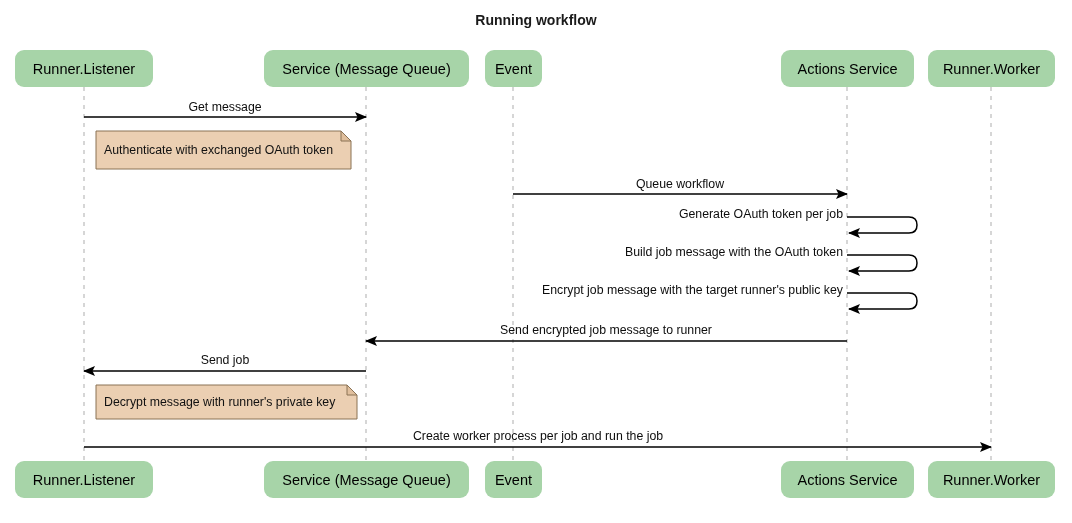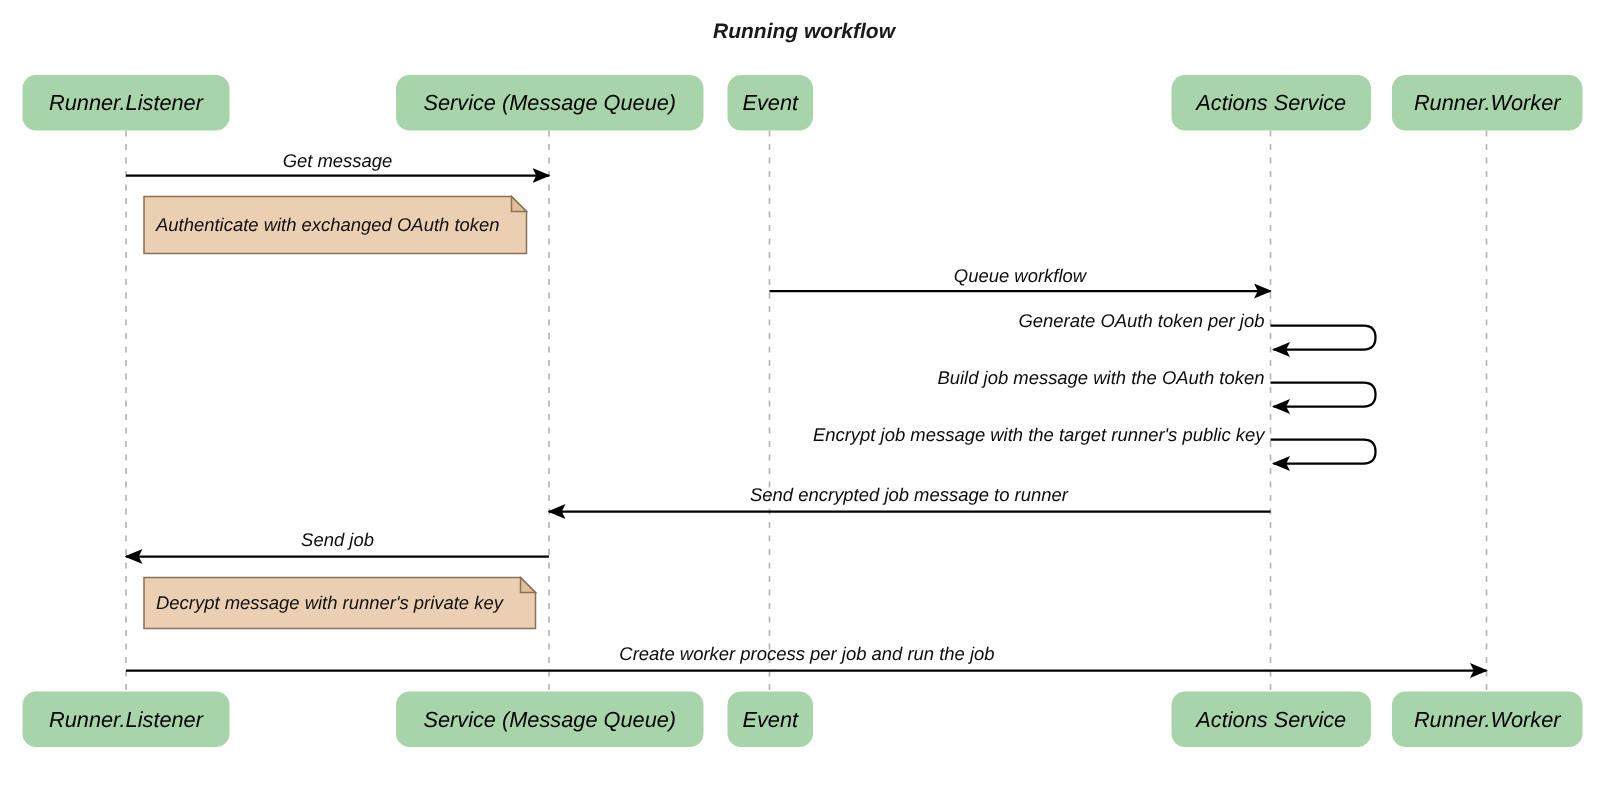--- a/index.html
+++ b/index.html
@@ -10,21 +10,20 @@
   body {
     width: 1072px;
     height: 523px;
     font-family: "Liberation Sans", sans-serif;
     overflow: hidden;
   }
   #diagram-root {
     position: relative;
     width: 876px;
     height: 523px;
-    font-style: italic;
   }
   #diagram-svg {
     position: absolute;
     top: 0;
     left: 0;
     display: block;
   }
   .title-text {
     font-family: "Liberation Sans", sans-serif;
     font-size: 14px;

